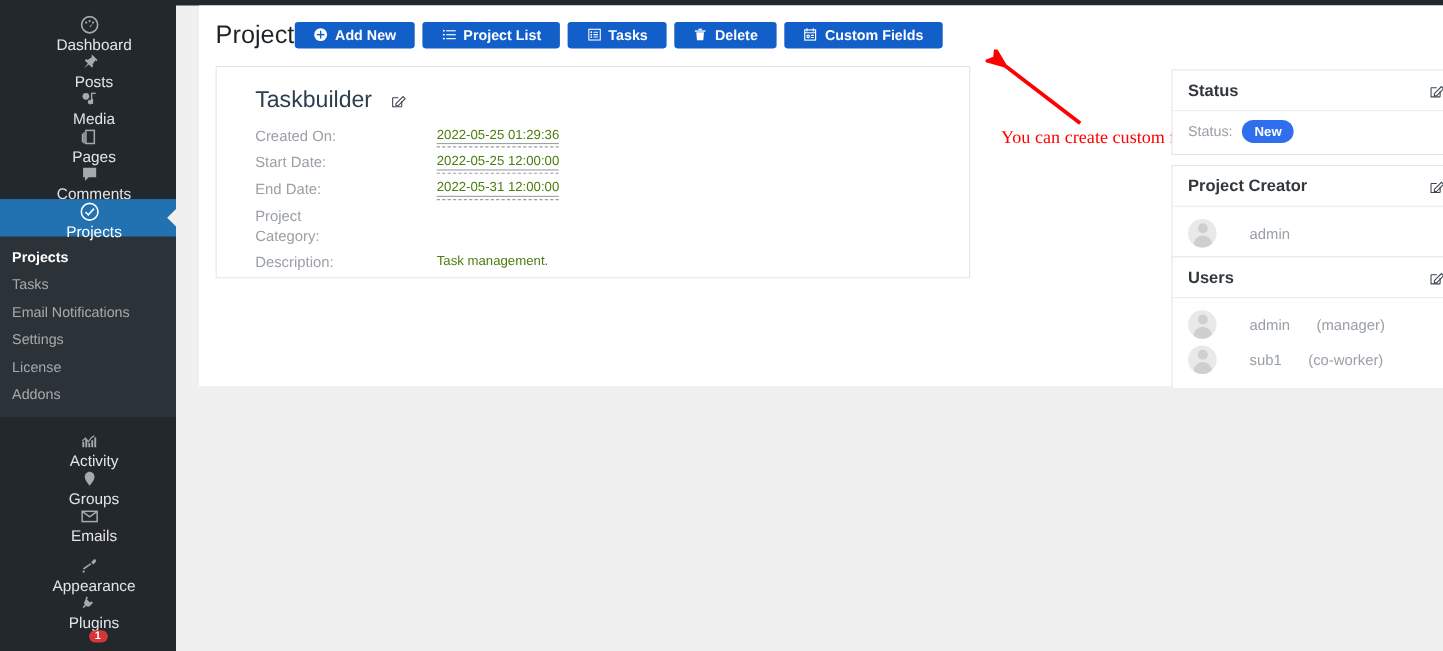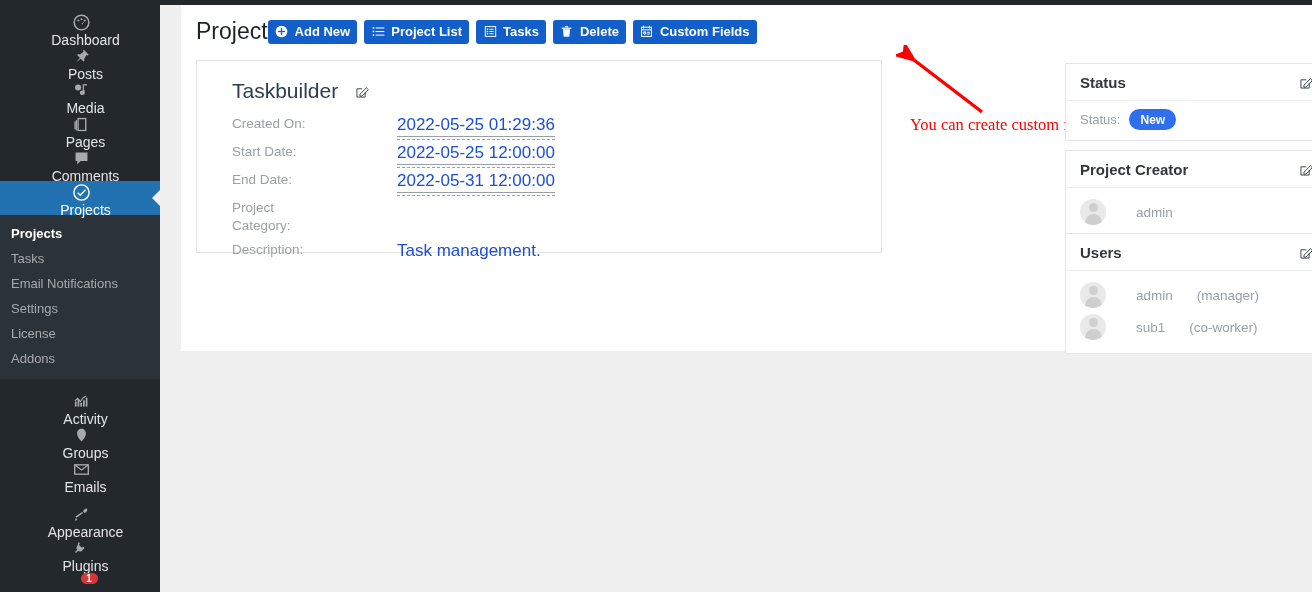--- a/index.html
+++ b/index.html
@@ -90,21 +90,21 @@
     line-height: 1.3;
     margin-right: 0;
   }
   .btn {
     display: inline-flex; align-items: center;
     height: 24px;
     background: #135fc9;
     color: #fff;
     border-radius: 3px;
     font-size: 13px; font-weight: bold;
-    padding: 0 7px;
+    padding: 0 17px;
     margin-right: 7px;
     white-space: nowrap;
   }
   .btn .bico {
     display: inline-flex; align-items: center; justify-content: center;
     margin-right: 6px;
     width: 14px; height: 14px;
   }
   .btn svg { display: block; }
 
@@ -128,21 +128,21 @@
     font-size: 21px; color: #2c3e50; font-weight: 400;
   }
   .meta-table { width: 100%; border-collapse: collapse; }
   .meta-table td { vertical-align: top; padding: 3px 0; }
   .meta-label {
     width: 200px;
     padding-left: 35px !important;
     color: #9aa0a6; font-size: 13.5px; line-height: 1.35;
   }
   .meta-label .wrap { display: block; max-width: 55px; }
-  .meta-value { font-size: 17px; color: #1d4ed8; }
+  .meta-value { font-size: 12px; color: #4d7c0f; }
   .editable {
     display: inline-block;
     border-bottom: 1px solid #9aa0a6;
     padding-bottom: 1px;
     position: relative;
   }
   .editable:after {
     content: "";
     position: absolute; left: 0; right: 0; bottom: -4px;
     border-bottom: 1px dashed #9aa0a6;

